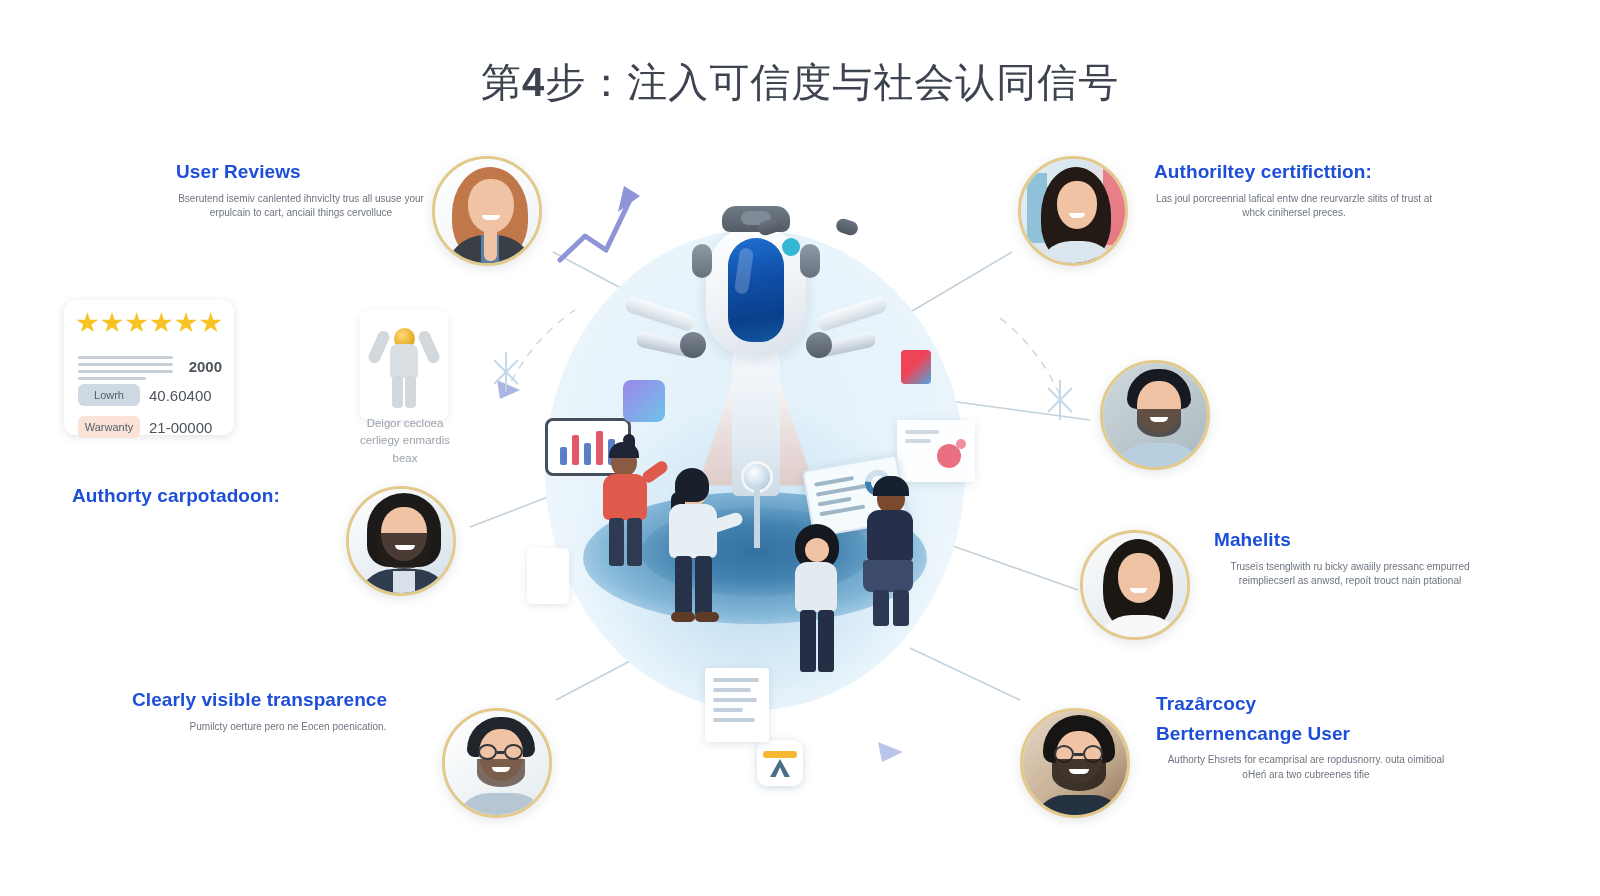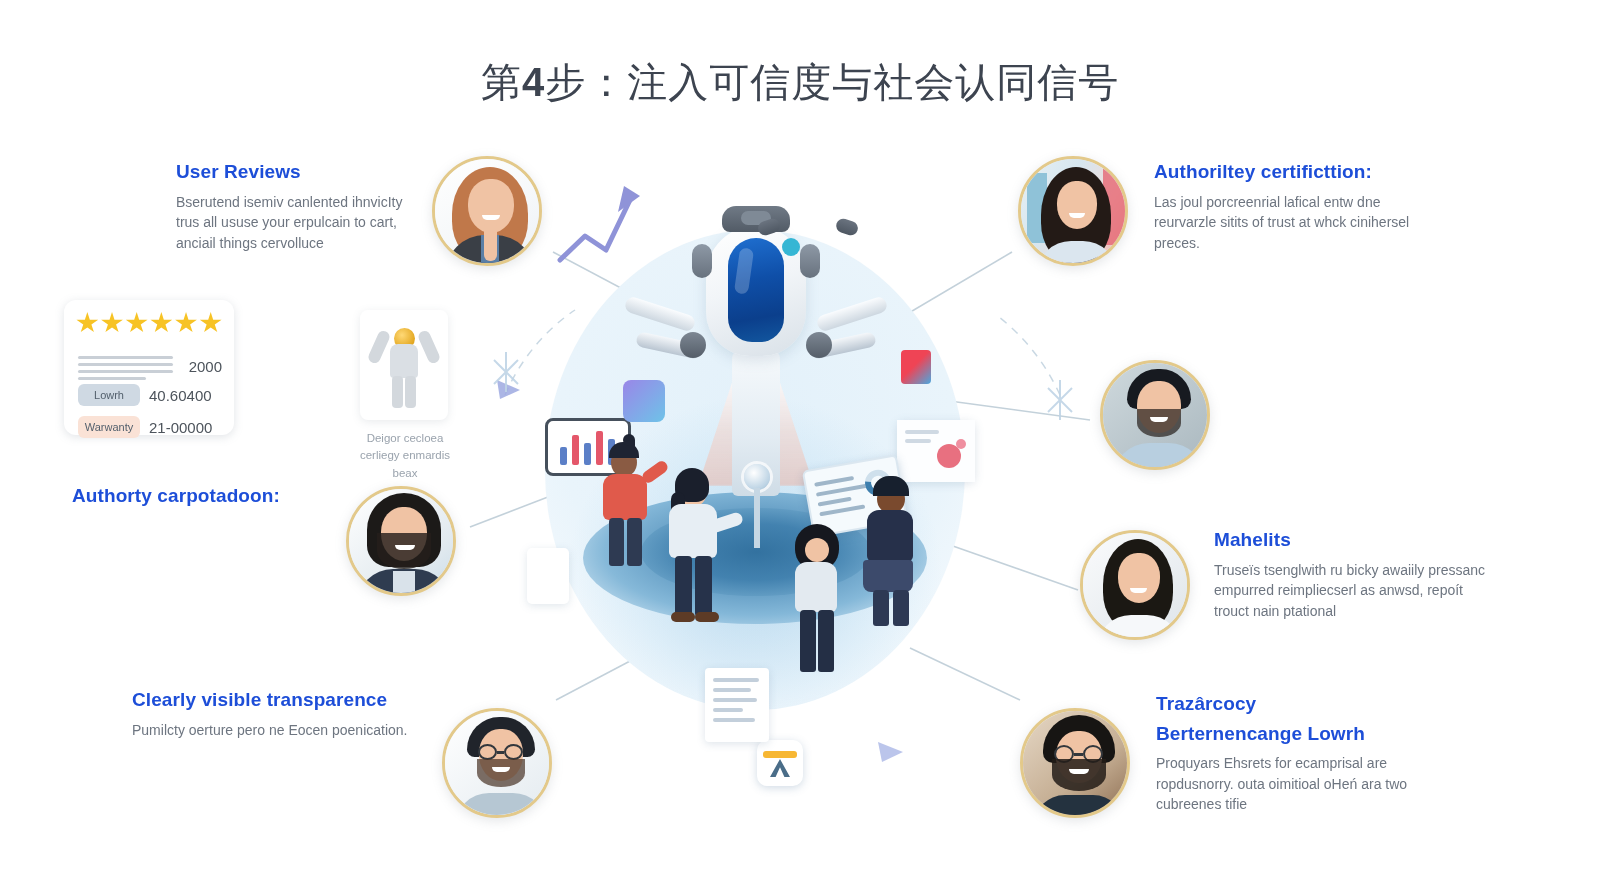--- a/index.html
+++ b/index.html
@@ -187,21 +187,21 @@
   .av-beard { position:absolute; border-radius:0 0 50% 50%; }
   .av-smile { position:absolute; height:5px; border-radius:0 0 10px 10px; background:#ffffff; }
 
   
   .block { position:absolute; }
   .block h3 {
     font-size: 19px; font-weight: 700; color:#1d4ed8; line-height:1.45;
     margin-bottom: 6px; letter-spacing:.1px;
   }
   .block p {
-    font-size: 14px; color:#6d7580; line-height: 1.47; font-weight:400;
+    font-size: 10px; color:#6d7580; line-height: 1.47; font-weight:400;text-align:center;
   }
 
   
   .review-card {
     position:absolute; left:64px; top:300px; width:170px; height:135px;
     background:#ffffff; border-radius:12px;
     box-shadow: 0 2px 10px rgba(120,130,145,.22);
     padding: 12px 12px;
   }
   .stars { display:flex; gap:2px; margin-bottom:9px; }
@@ -211,39 +211,39 @@
   .rc-lines span { display:block; height:3px; background:#c9cfd6; border-radius:2px; margin-bottom:4px; }
   .rc-lines span:nth-child(4) { width:72%; }
   .rc-row { position:absolute; display:flex; align-items:center; gap:9px; }
   .chip {
     font-size: 11px; color:#53606d; padding:5px 0; width:62px; text-align:center;
     border-radius:6px; font-weight:400;
   }
   .chip.blue { background:#cfd9e3; }
   .chip.peach { background:#fae2d6; }
   .rc-val { font-size:15px; color:#4d545c; font-weight:400; }
-  .rc-num-top { position:absolute; right:12px; top:58px; font-size:15px; color:#4d545c; }
+  .rc-num-top { position:absolute; right:12px; top:58px; font-size:15px; color:#4d545c;font-weight:bold; }
 
   
   .award-card {
     position:absolute; left:360px; top:310px; width:88px; height:110px;
     background:#ffffff; border-radius:8px; box-shadow: 0 2px 9px rgba(120,130,145,.16);
   }
   .award-fig { position:absolute; left:50%; transform:translateX(-50%); top:16px; width:66px; height:82px; }
   .aw-arm { position:absolute; width:12px; height:34px; border-radius:6px; background:#d3d8dd; }
   .aw-arm.l { left:2px; top:4px; transform: rotate(24deg); }
   .aw-arm.r { right:2px; top:4px; transform: rotate(-24deg); }
   .aw-torso { position:absolute; left:19px; top:18px; width:28px; height:34px; border-radius:8px 8px 4px 4px; background:#dadfe4; }
   .aw-leg { position:absolute; top:50px; width:11px; height:32px; border-radius:4px; background:#d3d8dd; }
   .aw-leg.l { left:21px; }
   .aw-leg.r { left:34px; }
   .aw-medal { position:absolute; left:23px; top:2px; width:21px; height:21px; border-radius:50%;
     background: radial-gradient(circle at 38% 34%, #ffd976, #e3a720 70%, #c68a12 100%); }
   .award-cap {
-    position:absolute; left:350px; top:430px; width:110px; text-align:center;
+    position:absolute; left:350px; top:415px; width:110px; text-align:center;
     font-size:11.5px; color:#9aa3ad; line-height:1.5;
   }
 </style>
 </head>
 <body>
 
 <div id="stage">
 
   <div class="page-title">
     <span>第</span><b>4</b><span>步：注入可信度与社会认同信号</span>
@@ -484,22 +484,22 @@
     <p>Truseïs tsenglwith ru bicky awaiily pressanc empurred reimpliecserl as anwsd, repoít trouct nain ptational</p>
   </div>
 
   <div class="block" style="left:132px;top:686px;width:312px;">
     <h3>Clearly visible transparence</h3>
     <p>Pumilcty oerture pero ne Eocen poenication.</p>
   </div>
 
   <div class="block" style="left:1156px;top:690px;width:300px;">
     <h3>Trazârcocy</h3>
-    <h3 style="margin-top:-4px;">Berternencange Lowrh</h3>
-    <p>Proquyars Ehsrets for ecamprisal are ropdusnorry. outa oimitioal oHeń ara two cubreenes tifie</p>
+    <h3 style="margin-top:-4px;">Berternencange User</h3>
+    <p>Authorty Ehsrets for ecamprisal are ropdusnorry. outa oimitioal oHeń ara two cubreenes tifie</p>
   </div>
 
   <div class="review-card">
     <div class="stars">
       <span class="star"></span>
       <span class="star"></span>
       <span class="star"></span>
       <span class="star"></span>
       <span class="star"></span>
       <span class="star"></span>

